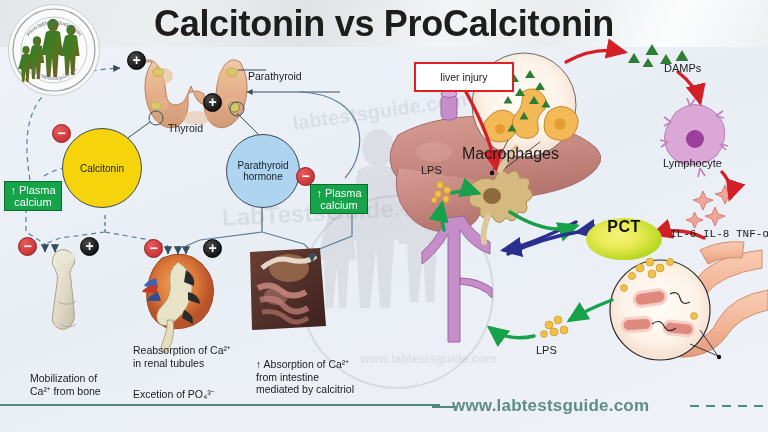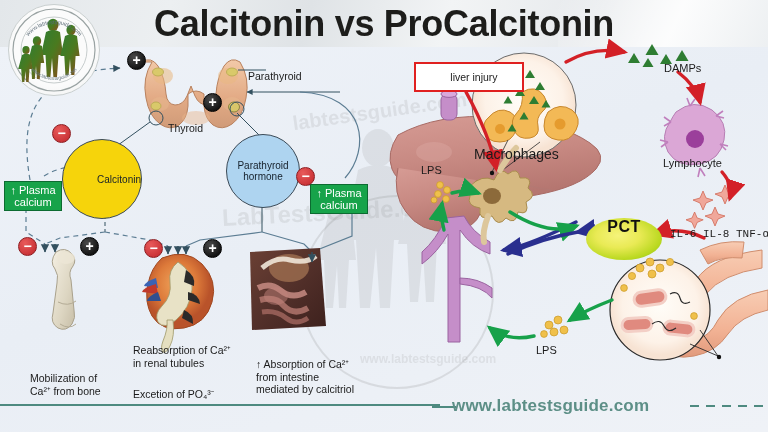--- a/index.html
+++ b/index.html
@@ -463,21 +463,21 @@
       <path d="M510 212 q38 24 66 14" stroke="#17a14a" marker-end="url(#mArrowGreen)"></path>
 
       <path d="M612 300 q-26 10 -42 20" stroke="#17a14a" marker-end="url(#mArrowGreen)"></path>
 
       <path d="M534 336 q-26 6 -44 -8" stroke="#17a14a" marker-end="url(#mArrowGreen)"></path>
     </g>
 
     <path d="M578 232 q-36 6 -70 22" fill="none" stroke="#2a2f8f" stroke-width="3.4" stroke-linecap="round" marker-start="url(#mArrowBlue)"></path>
   </svg>
 
-  <div class="node-circle calcitonin-circle" style="left:62px;top:139px;width:78px;height:78px;justify-content:flex-end;">
+  <div class="node-circle calcitonin-circle" style="left:62px;top:128px;width:78px;height:78px;">
     <span>Calcitonin</span>
   </div>
 
   <div class="node-circle pth-circle" style="left:226px;top:134px;width:72px;height:72px;">
     <span style="white-space:pre-line;">Parathyroid
 hormone</span>
   </div>
 
   <div class="green-box" style="left:4px;top:181px;width:58px;height:30px;">
     <span style="white-space:pre-line;">↑ Plasma
@@ -518,28 +518,28 @@
 
   <div class="diag-label wrap" style="left:30px;top:372px;width:110px;white-space:pre-line;">Mobilization of
 Ca²⁺ from bone</div>
   <div class="diag-label wrap" style="left:133px;top:344px;width:120px;white-space:pre-line;">Reabsorption of Ca²⁺
 in renal tubules</div>
   <div class="diag-label wrap" style="left:133px;top:388px;width:120px;white-space:pre-line;">Excetion of PO₄³⁻</div>
   <div class="diag-label wrap" style="left:256px;top:358px;width:140px;white-space:pre-line;">↑ Absorption of Ca²⁺
 from intestine
 mediated by calcitriol</div>
 
-  <div class="red-box" style="left:414px;top:62px;width:96px;height:26px;padding-left:10px;">
+  <div class="red-box" style="left:414px;top:62px;width:96px;height:26px;">
     <span>liver injury</span>
   </div>
 
   <div class="diag-label" style="left:664px;top:62px;font-size:11px;">DAMPs</div>
   <div class="diag-label" style="left:663px;top:157px;font-size:11px;">Lymphocyte</div>
   <div class="diag-label" style="left:670px;top:228px;font-size:11px;font-family:Liberation Mono, monospace;">IL-6 IL-8 TNF-α</div>
-  <div class="diag-label" style="left:474px;top:148px;font-size:14px;">Macrophages</div>
+  <div class="diag-label" style="left:462px;top:148px;font-size:16px;">Macrophages</div>
   <div class="diag-label" style="left:421px;top:164px;font-size:11px;">LPS</div>
   <div class="diag-label" style="left:536px;top:344px;font-size:11px;">LPS</div>
 
   <div class="pct-ellipse" style="left:586px;top:218px;width:76px;height:42px;">
     <span>PCT</span>
   </div>
 
   <div class="bottom-rule"></div>
   <div class="footer-line-l"></div>
   <div class="footer-wm">www.labtestsguide.com</div>

